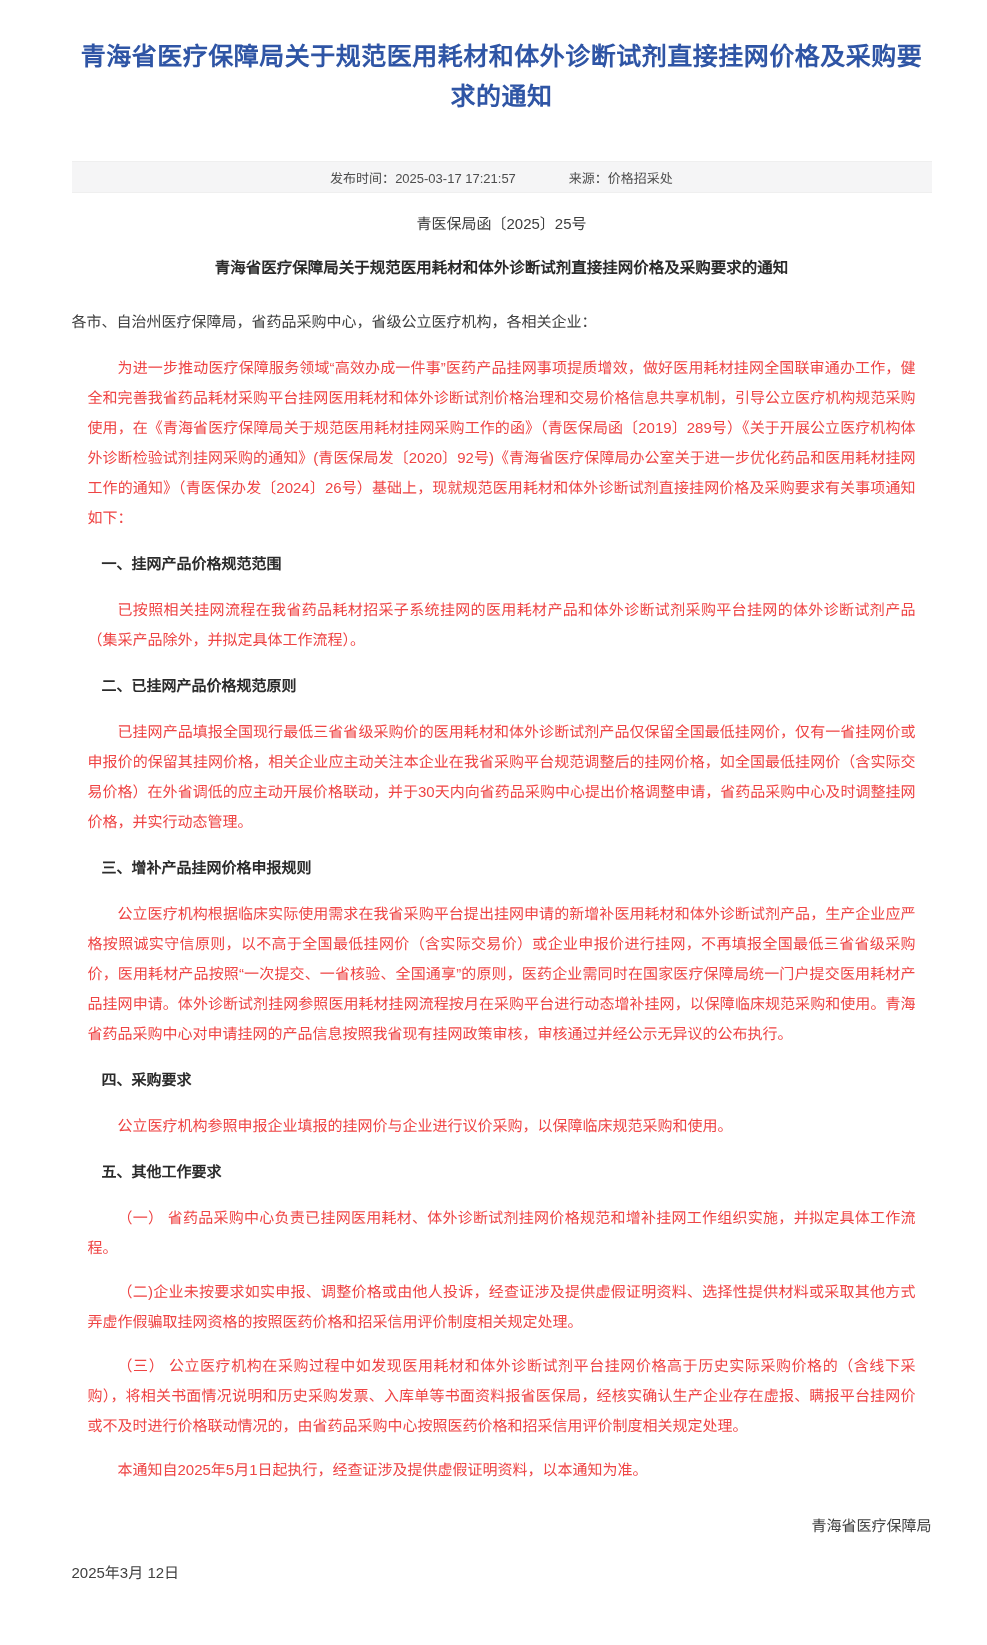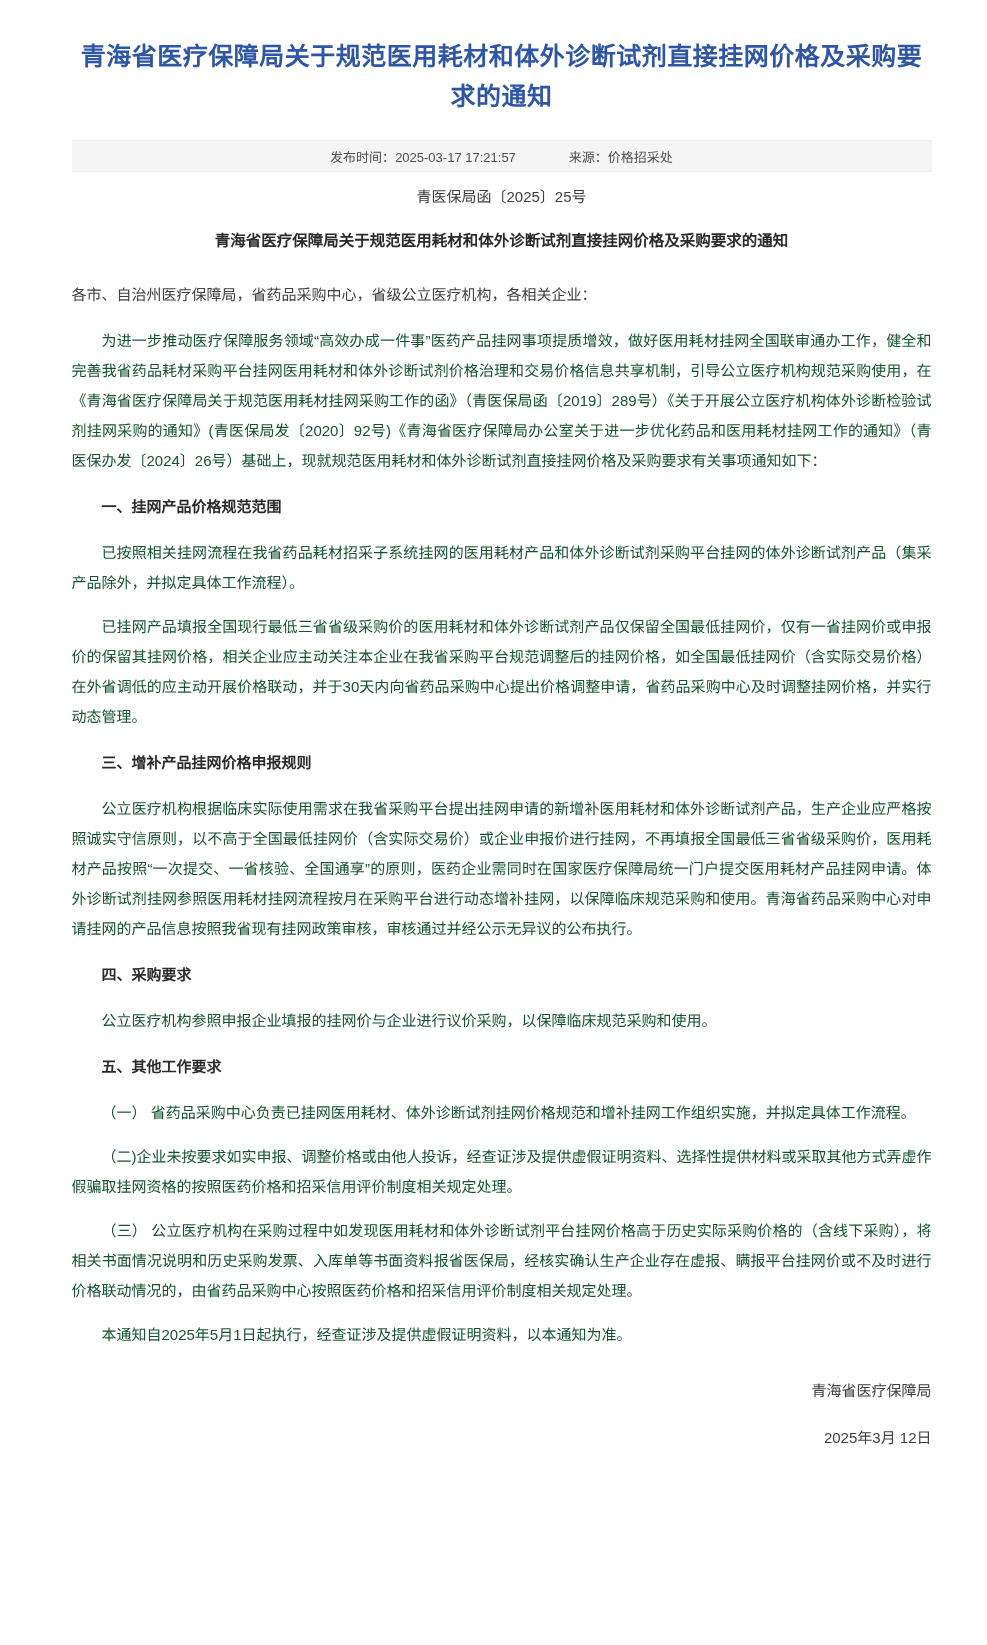--- a/index.html
+++ b/index.html
@@ -24,81 +24,80 @@
   .doc-title {
     margin: 0;
     font-size: 25px;
     font-weight: 700;
     line-height: 40px;
     text-align: center;
     color: #2f55a5;
     letter-spacing: 0.5px;
   }
   .meta-bar {
-    margin-top: 24px;
+    margin-top: 45px;
     height: 32px;
     background: #f5f5f6;
     border-top: 1px solid #efefef;
     border-bottom: 1px solid #efefef;
     box-sizing: border-box;
     display: flex;
     align-items: center;
     justify-content: center;
     gap: 53px;
     font-size: 13px;
     color: #4d4d4d;
   }
   .meta-item { white-space: nowrap; }
   .doc-number {
-    margin-top: 10px;
+    margin-top: 16px;
     text-align: center;
     font-size: 15px;
     line-height: 30px;
     color: #3d3d3d;
   }
   .inner-title {
     margin: 14px 0 0 0;
     text-align: center;
     font-size: 15.5px;
     font-weight: 700;
     line-height: 30px;
     color: #2b2b2b;
   }
   .salutation {
     margin: 24px 0 16px 0;
     font-size: 15px;
     line-height: 30px;
     color: #404040;
   }
   p.body-para {
-    margin: 14px 0;
+    margin: 14px 16px;
     font-size: 15px;
     line-height: 30px;
-    color: #14532d;
+    color: #ef4444;
     text-indent: 2em;
     text-align: justify;
   }
   h3.section-heading {
     margin: 16px 0;
     font-size: 15px;
     font-weight: 700;
     line-height: 30px;
     color: #2b2b2b;
     text-indent: 2em;
   }
   .signature {
     margin-top: 26px;
     text-align: right;
     font-size: 15px;
     line-height: 30px;
     color: #404040;
   }
   .signature-date {
     margin-top: 17px;
-    text-align: right;
     font-size: 15px;
     line-height: 30px;
     color: #404040;
   }
 </style>
 </head>
 <body>
 
 <div class="page">
   <div class="content">
@@ -114,20 +113,21 @@
 
     <h2 class="inner-title">青海省医疗保障局关于规范医用耗材和体外诊断试剂直接挂网价格及采购要求的通知</h2>
 
     <p class="salutation">各市、自治州医疗保障局，省药品采购中心，省级公立医疗机构，各相关企业：</p>
 
     <p class="body-para">为进一步推动医疗保障服务领域“高效办成一件事”医药产品挂网事项提质增效，做好医用耗材挂网全国联审通办工作，健全和完善我省药品耗材采购平台挂网医用耗材和体外诊断试剂价格治理和交易价格信息共享机制，引导公立医疗机构规范采购使用，在《青海省医疗保障局关于规范医用耗材挂网采购工作的函》（青医保局函〔2019〕289号）《关于开展公立医疗机构体外诊断检验试剂挂网采购的通知》(青医保局发〔2020〕92号)《青海省医疗保障局办公室关于进一步优化药品和医用耗材挂网工作的通知》（青医保办发〔2024〕26号）基础上，现就规范医用耗材和体外诊断试剂直接挂网价格及采购要求有关事项通知如下：</p>
 
     <h3 class="section-heading">一、挂网产品价格规范范围</h3>
     <p class="body-para">已按照相关挂网流程在我省药品耗材招采子系统挂网的医用耗材产品和体外诊断试剂采购平台挂网的体外诊断试剂产品（集采产品除外，并拟定具体工作流程）。</p>
 
+    <h3 class="section-heading">二、已挂网产品价格规范原则</h3>
     <p class="body-para">已挂网产品填报全国现行最低三省省级采购价的医用耗材和体外诊断试剂产品仅保留全国最低挂网价，仅有一省挂网价或申报价的保留其挂网价格，相关企业应主动关注本企业在我省采购平台规范调整后的挂网价格，如全国最低挂网价（含实际交易价格）在外省调低的应主动开展价格联动，并于30天内向省药品采购中心提出价格调整申请，省药品采购中心及时调整挂网价格，并实行动态管理。</p>
 
     <h3 class="section-heading">三、增补产品挂网价格申报规则</h3>
     <p class="body-para">公立医疗机构根据临床实际使用需求在我省采购平台提出挂网申请的新增补医用耗材和体外诊断试剂产品，生产企业应严格按照诚实守信原则，以不高于全国最低挂网价（含实际交易价）或企业申报价进行挂网，不再填报全国最低三省省级采购价，医用耗材产品按照“一次提交、一省核验、全国通享”的原则，医药企业需同时在国家医疗保障局统一门户提交医用耗材产品挂网申请。体外诊断试剂挂网参照医用耗材挂网流程按月在采购平台进行动态增补挂网，以保障临床规范采购和使用。青海省药品采购中心对申请挂网的产品信息按照我省现有挂网政策审核，审核通过并经公示无异议的公布执行。</p>
 
     <h3 class="section-heading">四、采购要求</h3>
     <p class="body-para">公立医疗机构参照申报企业填报的挂网价与企业进行议价采购，以保障临床规范采购和使用。</p>
 
     <h3 class="section-heading">五、其他工作要求</h3>
     <p class="body-para">（一） 省药品采购中心负责已挂网医用耗材、体外诊断试剂挂网价格规范和增补挂网工作组织实施，并拟定具体工作流程。</p>

